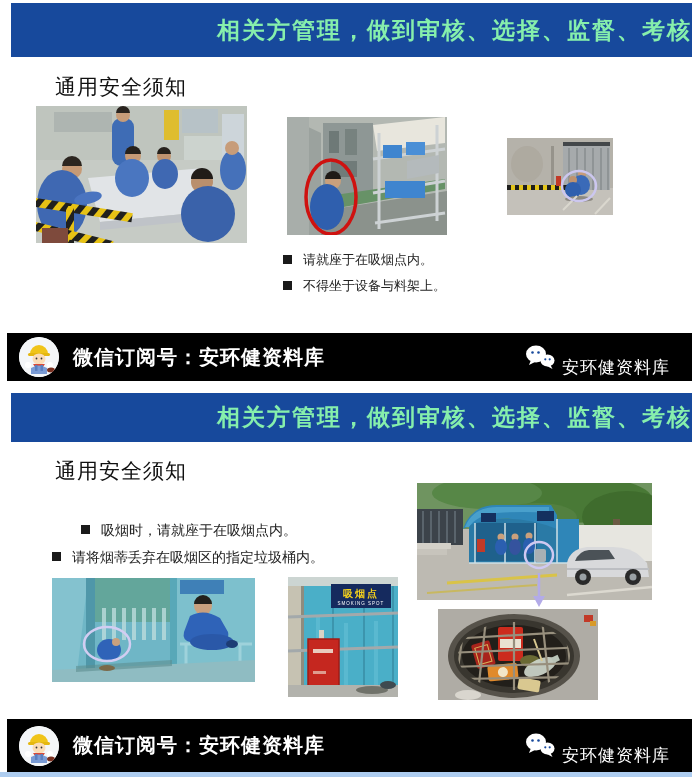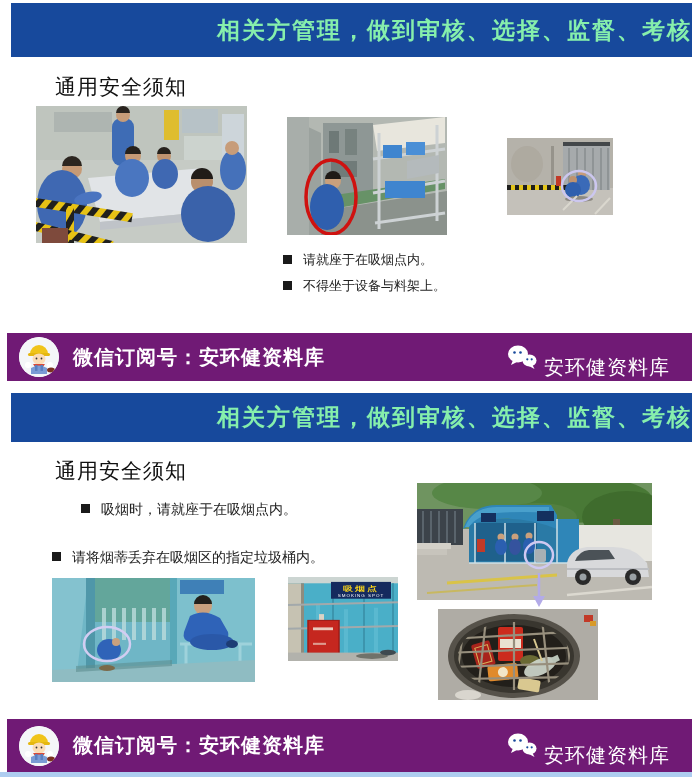--- a/index.html
+++ b/index.html
@@ -15,31 +15,31 @@
   #heading2{top:449px;}
   .photo{position:absolute;}
   .photo svg{display:block;width:100%;height:100%;}
   .bullet{position:absolute;display:flex;align-items:flex-start;color:#222;}
   .bullet .sq{flex:none;width:9px;height:9px;background:#1a1a1a;margin-right:11px;margin-top:4px;}
   .s1 .txt{font-size:13px;line-height:17px;}
   .s2 .txt{font-size:14px;line-height:18px;}
   #s1b1{left:283px;top:251px;}
   #s1b2{left:283px;top:277px;justify-content:center;}
   #s2b1{left:52px;top:494px;}
-  #s2b2{left:52px;top:500px;padding-left:29px;}
+  #s2b2{left:52px;top:521px;padding-left:29px;}
   #s2b3{left:52px;top:548px;}
-  .footer{position:absolute;left:7px;right:0;background:#701a75;display:flex;align-items:center;}
+  .footer{position:absolute;left:7px;right:0;background:#000000;display:flex;align-items:center;}
   #footer1{top:333px;height:48px;}
   #footer2{top:719px;height:53px;}
   .avatar{flex:none;width:40px;height:40px;margin-left:12px;border-radius:50%;background:#f4f6f8;overflow:hidden;}
   .avatar svg{display:block;width:100%;height:100%;}
   .footer-label{margin-left:14px;color:#fff;font-weight:bold;font-size:20px;letter-spacing:1px;}
   .wechat{position:absolute;right:22px;top:0;bottom:0;display:flex;align-items:center;}
   .wechat svg{width:30px;height:27px;margin-right:7px;}
-  .wechat-label{color:#fff;font-size:20px;letter-spacing:1px;margin-top:20px;}
+  .wechat-label{color:#fff;font-size:17px;letter-spacing:1px;margin-top:20px;}
   .bottom-strip{position:absolute;left:0;right:0;top:772px;height:5px;background:#aecdf0;}
   #arrow-to-bin{position:absolute;left:527px;top:572px;width:24px;height:36px;}
   #arrow-to-bin svg{display:block;width:100%;height:100%;}
 </style>
 </head>
 <body>
 
 <div class="page">
 
   <div class="bar" id="hdr1">
@@ -307,21 +307,21 @@
       <ellipse cx="180" cy="66" rx="6" ry="4" fill="#1d3c74"></ellipse>
       <polygon points="0,92 203,82 203,104 0,104" fill="#8fbcc2"></polygon>
       <polygon points="24,88 120,82 120,88 24,94" fill="#5d8d8f" opacity=".6"></polygon>
       <ellipse cx="57" cy="72" rx="12" ry="11" fill="#2f63b8"></ellipse>
       <circle cx="64" cy="64" r="4" fill="#c9a07e"></circle>
       <ellipse cx="55" cy="90" rx="8" ry="3" fill="#7a6a4a"></ellipse>
       <ellipse cx="55" cy="66" rx="23" ry="17" fill="none" stroke="#d2cdf2" stroke-width="2.5"></ellipse>
     </svg>
   </div>
 
-  <div class="photo" style="left:288px;top:577px;width:110px;height:84px;">
+  <div class="photo" style="left:288px;top:577px;width:110px;height:120px;">
     <svg viewBox="0 0 110 120" preserveAspectRatio="none">
       <rect width="110" height="120" fill="#4aafc8"></rect>
       <rect width="110" height="9" fill="#ccd5d2"></rect>
       <rect x="0" y="9" width="13" height="111" fill="#c6c2b2"></rect>
       <rect x="13" y="9" width="3" height="111" fill="#8f8c7e"></rect>
       <g stroke="#3c95ad" stroke-width="2">
         <path d="M45 9 V120"></path>
           <path d="M76 9 V120"></path>
           <path d="M105 9 V120"></path>
       </g>

